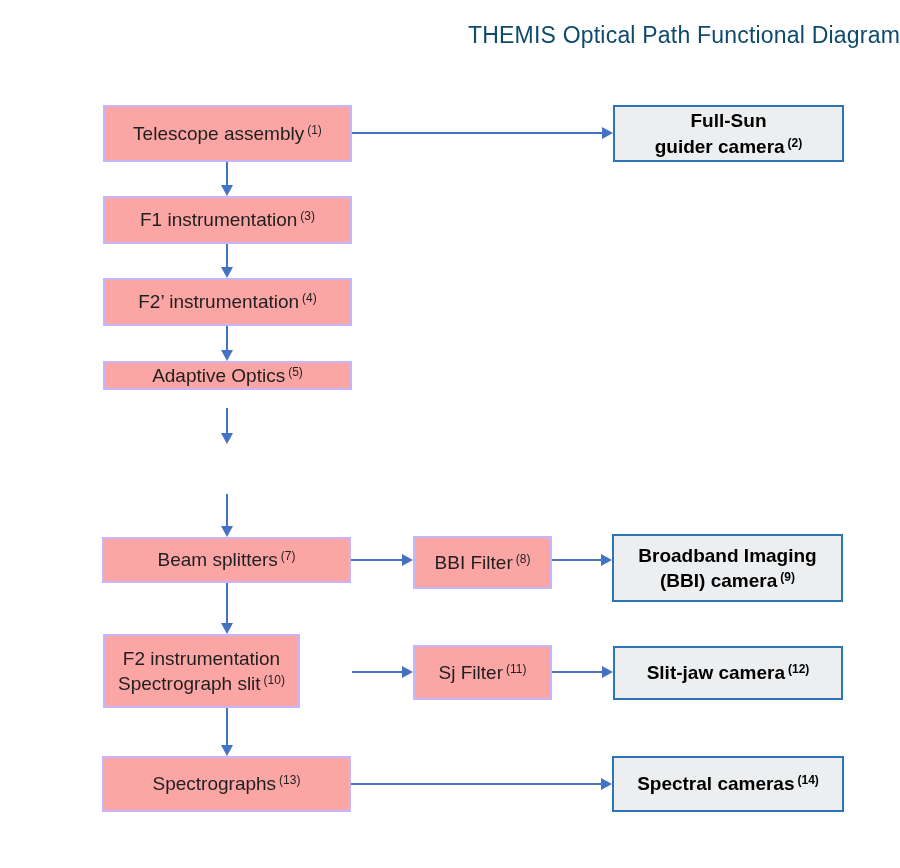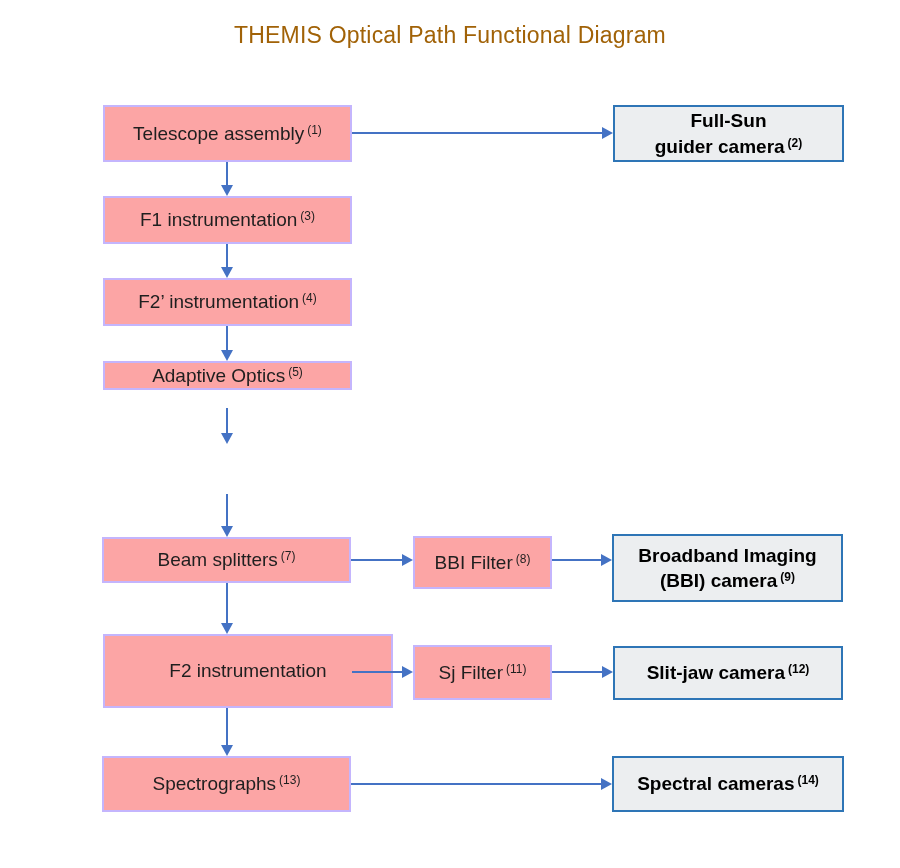--- a/index.html
+++ b/index.html
@@ -3,21 +3,21 @@
 <meta charset="utf-8">
 <style>
   * { margin:0; padding:0; box-sizing:border-box; }
   html,body { background:#ffffff; }
   .canvas {
     position:relative; width:900px; height:868px; background:#ffffff;
     font-family:"Liberation Sans", sans-serif; color:#1f1f1f; overflow:hidden;
   }
   .title {
     position:absolute; top:22px; left:0; width:100%;
-    text-align:center; font-size:23px; color:#a16207; letter-spacing:0.2px;
+    text-align:right; font-size:23px; color:#0c4a6e; letter-spacing:0.2px;
   }
   .node {
     position:absolute; display:flex; flex-direction:column;
     align-items:center; justify-content:center; text-align:center;
     background:#fca5a5; border:2px solid #c4b5fd; font-size:19px; line-height:1.32;
   }
   .node.camera {
     background:#eceef0; border:2px solid #2e75b6;
     color:#000000; font-weight:bold;
   }
@@ -60,22 +60,23 @@
 
   <div class="node" style="left:103px;top:361px;width:249px;height:29px">
     <div><span>Adaptive Optics</span><span class="sup">(5)</span></div>
   </div>
 
 
   <div class="node" style="left:102px;top:537px;width:249px;height:46px">
     <div><span>Beam splitters</span><span class="sup">(7)</span></div>
   </div>
 
-  <div class="node" style="left:103px;top:634px;width:290px;height:74px">
+  <div class="node" style="left:103px;top:634px;width:197px;height:74px">
     <div>F2 instrumentation</div>
+    <div><span>Spectrograph slit</span><span class="sup">(10)</span></div>
   </div>
 
   <div class="node" style="left:102px;top:756px;width:249px;height:56px">
     <div><span>Spectrographs</span><span class="sup">(13)</span></div>
   </div>
 
   <div class="node" style="left:413px;top:536px;width:139px;height:53px">
     <div><span>BBI Filter</span><span class="sup">(8)</span></div>
   </div>
 

